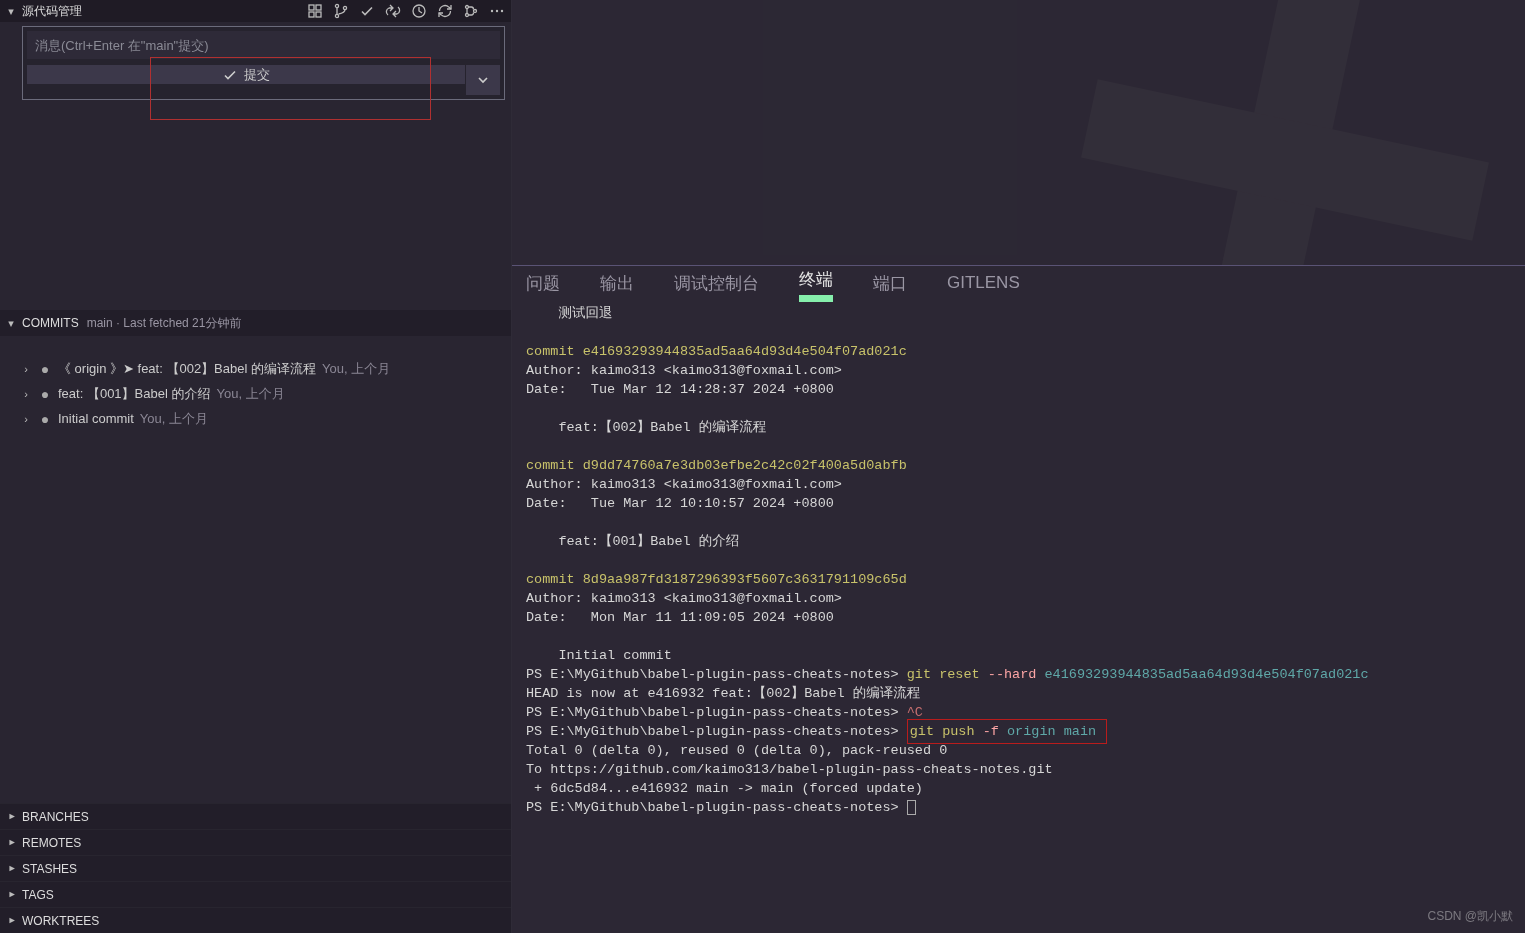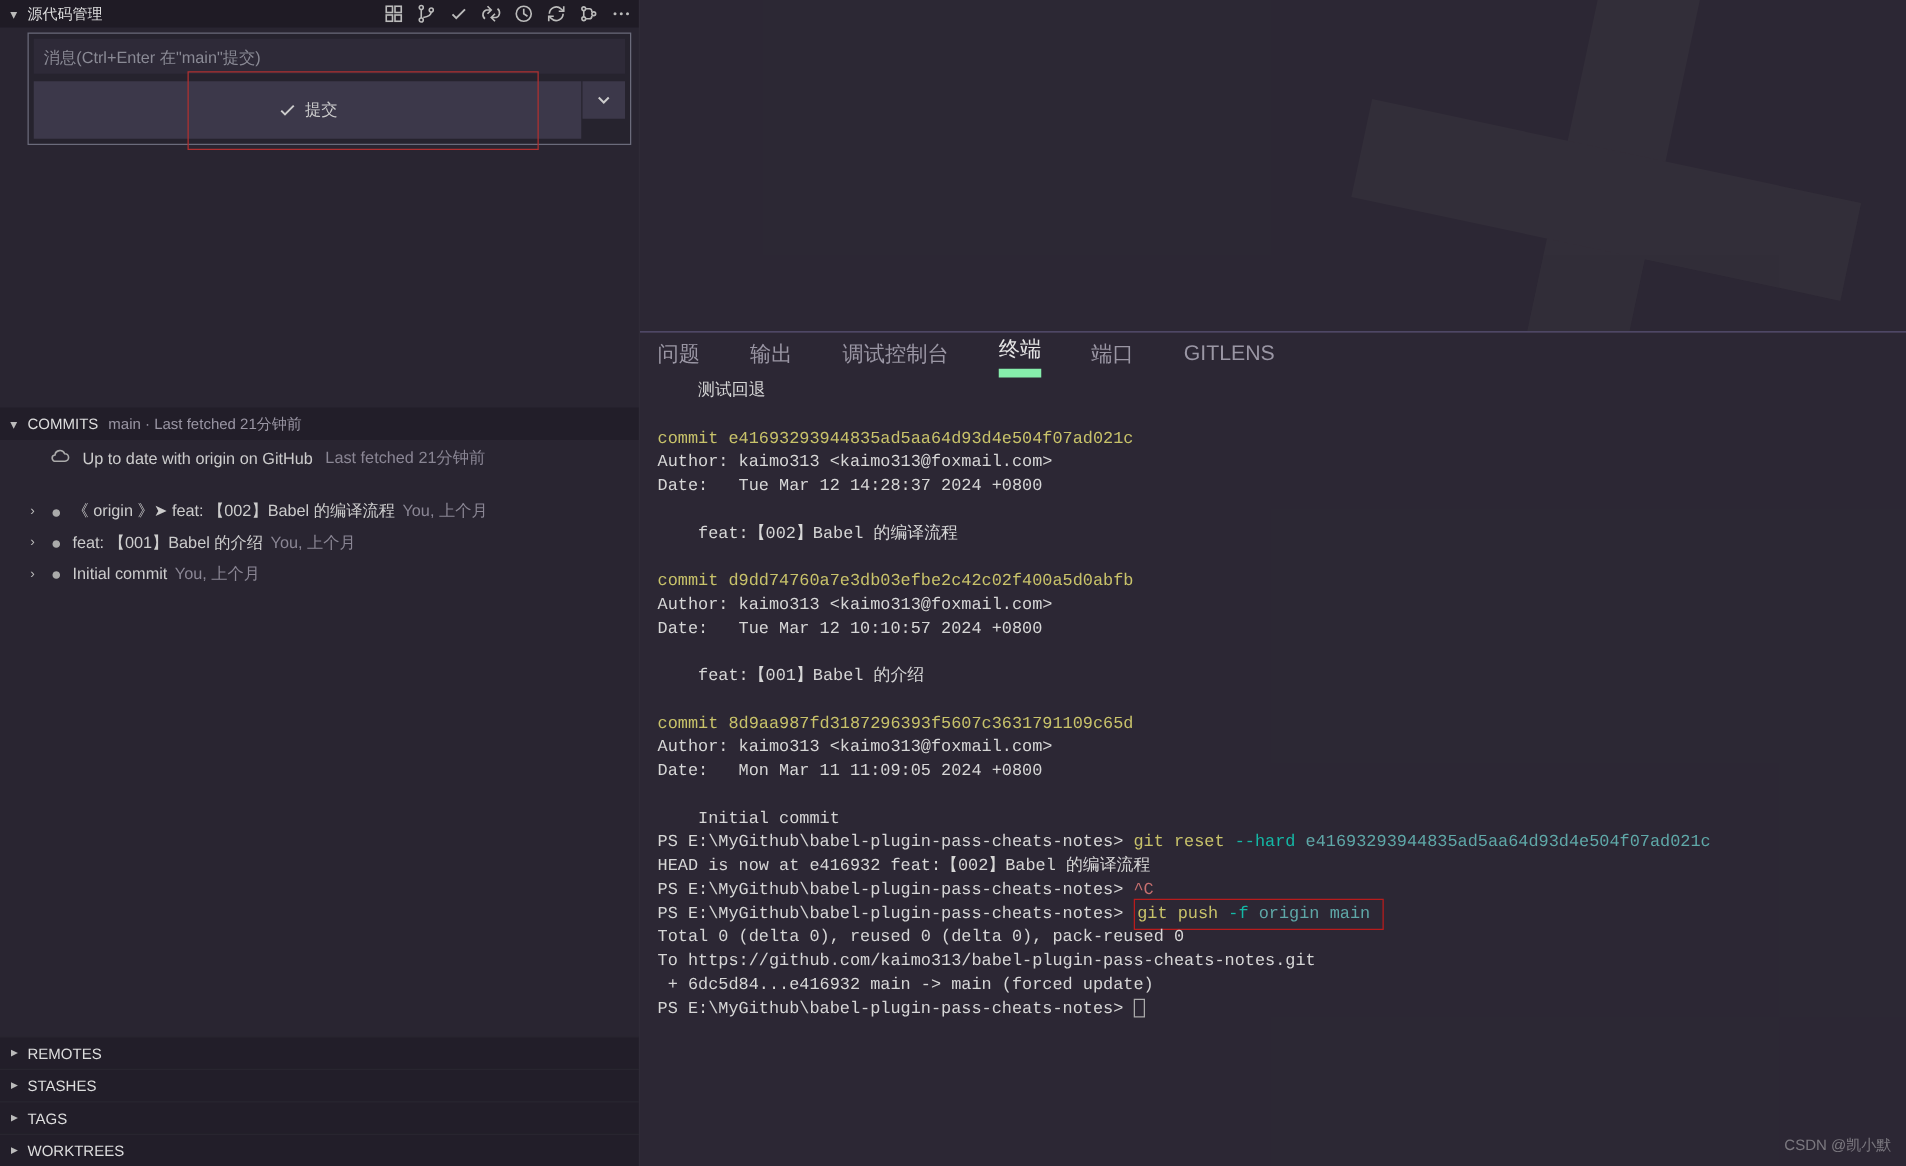--- a/index.html
+++ b/index.html
@@ -41,21 +41,21 @@
   .commit-input {
     width: 100%; height: 28px;
     background: #2e2a38;
     border: none; outline: none;
     color: #ccc; font-size: 13px;
     padding: 0 8px;
   }
   .commit-input::placeholder { color: #8a8a95; }
   .commit-row { display: flex; margin-top: 6px; gap: 1px; }
   .commit-btn {
-    flex: 1; height: 46px;
+    flex: 1; height: 19px;
     background: #3c384a;
     display: flex; align-items: center; justify-content: center;
     gap: 6px; color: #ccc; cursor: pointer;
     font-size: 13px;
   }
   .commit-btn-dd {
     width: 34px; height: 30px;
     background: #3c384a;
     display: flex; align-items: center; justify-content: center;
     cursor: pointer;
@@ -132,21 +132,21 @@
   .terminal-body {
     flex: 1; overflow: hidden;
     padding: 4px 14px;
     font-family: Consolas, "Courier New", monospace;
     font-size: 13.5px; line-height: 19px;
     color: #d6d6d6;
     white-space: pre;
   }
   .t-yellow { color: #c8c26a; }
   .t-cyan   { color: #5fa8a8; }
-  .t-gray   { color: #14b8a6; }
+  .t-gray   { color: #fca5a5; }
   .t-red    { color: #c87070; }
   .t-prompt { color: #d6d6d6; }
   .cursor-box { display: inline-block; width: 9px; height: 15px; border: 1px solid #aaa; vertical-align: middle; }
   
   .watermark {
     position: absolute; right: 12px; bottom: 8px;
     font-size: 12px; color: rgba(220,220,220,0.45);
   }
   
   
@@ -235,27 +235,20 @@
       </div>
     </div>
     <div style="flex:0 0 210px"></div>
 
     <div class="section">
       <span class="chev">▾</span>
       <span class="title">COMMITS</span>
       <span class="meta"> main · Last fetched 21分钟前</span>
     </div>
     <div class="commits-body">
-      <div class="info-row">
-        <span class="icon-slot"><svg viewBox="0 0 16 16" fill="none" stroke="currentColor" stroke-width="1.3">
-              <path d="M12 12H4.5A2.5 2.5 0 014 7a4 4 0 017.7-1A3 3 0 0112 12z"></path>
-            </svg></span>
-        <span>Up to date with origin on GitHub</span>
-        <span class="meta-inline">Last fetched 21分钟前</span>
-      </div>
       <div style="height:18px"></div>
       <div class="commit-item">
         <span class="chev">›</span>
         <span class="dot">●</span>
         <span class="msg">《 origin 》➤  feat: 【002】Babel 的编译流程</span>
         <span class="who">You, 上个月</span>
       </div>
       <div class="commit-item">
         <span class="chev">›</span>
         <span class="dot">●</span>
@@ -264,20 +257,24 @@
       </div>
       <div class="commit-item">
         <span class="chev">›</span>
         <span class="dot">●</span>
         <span class="msg">Initial commit</span>
         <span class="who">You, 上个月</span>
       </div>
     </div>
 
     <div class="sections-bottom">
+      <div class="section collapsed">
+        <span class="chev">▾</span>
+        <span class="title">BRANCHES</span>
+      </div>
       <div class="section collapsed">
         <span class="chev">▾</span>
         <span class="title">REMOTES</span>
       </div>
       <div class="section collapsed">
         <span class="chev">▾</span>
         <span class="title">STASHES</span>
       </div>
       <div class="section collapsed">
         <span class="chev">▾</span>

